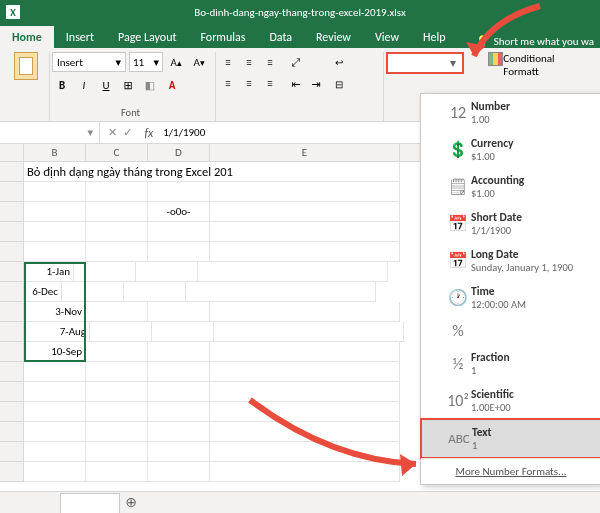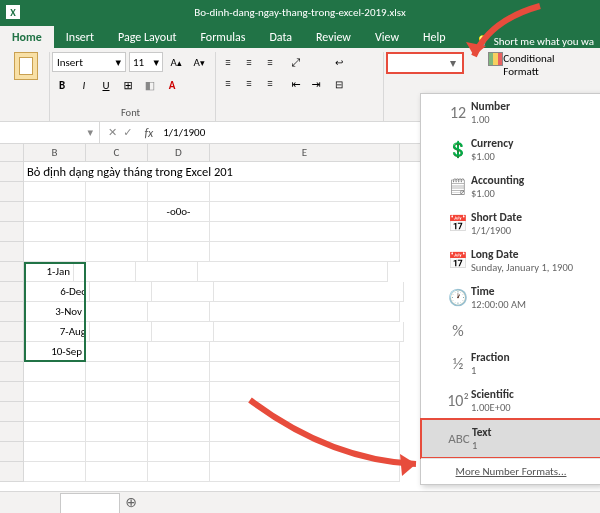--- a/index.html
+++ b/index.html
@@ -222,21 +222,21 @@
       </div>
       <div class="row">
         <div class="rowhdr"></div>
         <div class="cell wB right" style="width: 50px;">1-Jan</div>
         <div class="cell wC" style="width: 62px;"></div>
         <div class="cell wD" style="width: 62px;"></div>
         <div class="cell wE" style="width: 190px;"></div>
       </div>
       <div class="row">
         <div class="rowhdr"></div>
-        <div class="cell wB right" style="width: 66px;">6-Dec</div>
+        <div class="cell wB right" style="width: 38px;">6-Dec</div>
         <div class="cell wC" style="width: 62px;"></div>
         <div class="cell wD" style="width: 62px;"></div>
         <div class="cell wE" style="width: 190px;"></div>
       </div>
       <div class="row">
         <div class="rowhdr"></div>
         <div class="cell wB right" style="width: 62px;">3-Nov</div>
         <div class="cell wC" style="width: 62px;"></div>
         <div class="cell wD" style="width: 62px;"></div>
         <div class="cell wE" style="width: 190px;"></div>

